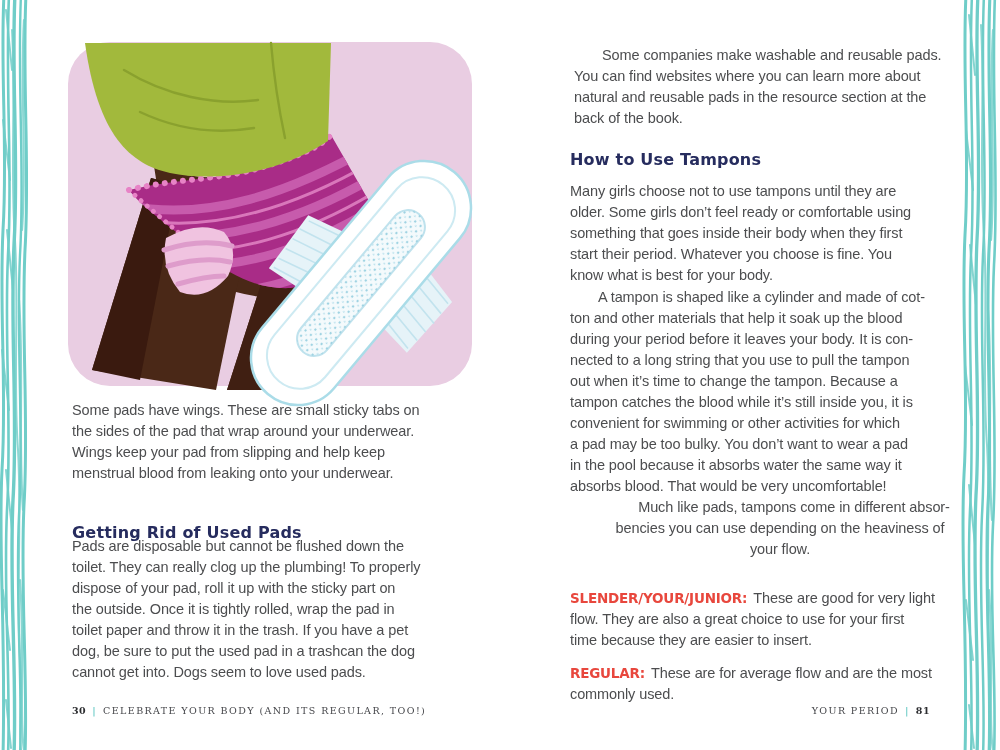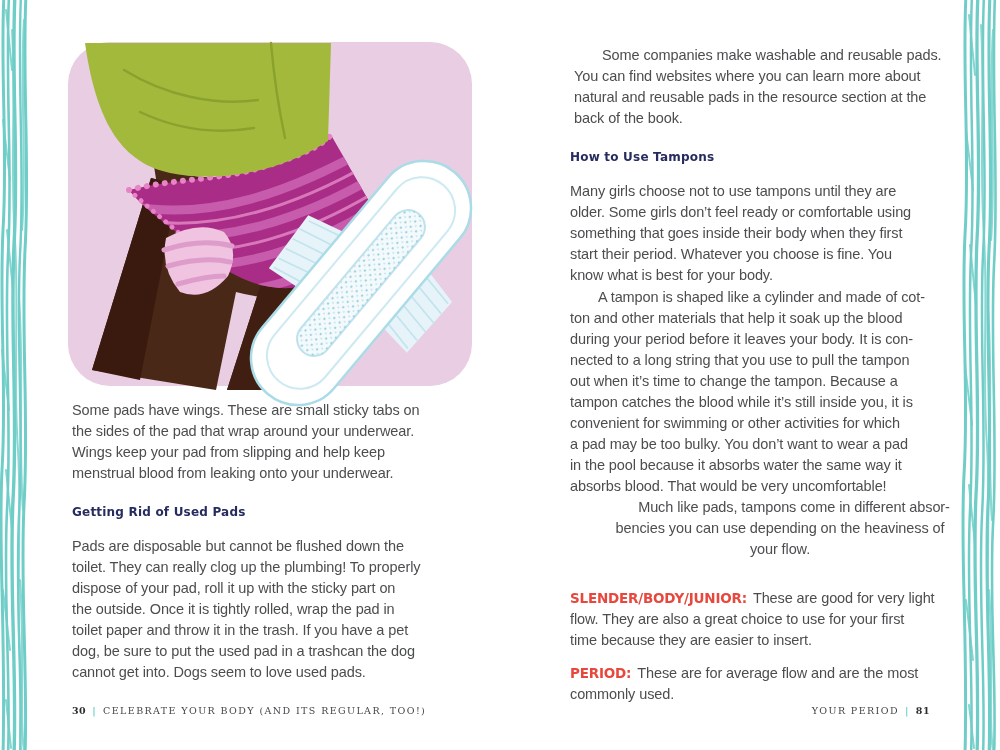--- a/index.html
+++ b/index.html
@@ -16,21 +16,21 @@
 
   .body-par{
     white-space:pre-line;
     font-size:14.5px;line-height:21px;letter-spacing:-0.1px;
     color:#4c4d4f;margin:0;
   }
   .indent{text-indent:28px;}
 
   .section-heading{
     font-family:"DejaVu Sans", sans-serif;
-    font-weight:700;font-size:12px;letter-spacing:0.2px;
+    font-weight:700;font-size:16px;letter-spacing:0.2px;
     color:#262c5e;margin:0;
   }
 
   .flow-label{
     font-family:"DejaVu Sans", sans-serif;
     font-weight:700;font-size:13.5px;letter-spacing:-0.2px;
     color:#e8473d;margin-right:6px;
   }
 
   .footer{
@@ -146,21 +146,21 @@
     <rect x="-17" y="-90" width="34" height="180" rx="17" fill="url(#padDots)"></rect>
   </g>
 </svg>
 </div>
 
 <p class="abs body-par" style="left:72px;top:400px;width:430px;">Some pads have wings. These are small sticky tabs on
 the sides of the pad that wrap around your underwear.
 Wings keep your pad from slipping and help keep
 menstrual blood from leaking onto your underwear.</p>
 
-<h3 class="abs section-heading" style="left:72px;top:505px;">Getting Rid of Used Pads</h3>
+<h3 class="abs section-heading" style="left:72px;top:523px;">Getting Rid of Used Pads</h3>
 
 <p class="abs body-par" style="left:72px;top:536px;width:430px;">Pads are disposable but cannot be flushed down the
 toilet. They can really clog up the plumbing! To properly
 dispose of your pad, roll it up with the sticky part on
 the outside. Once it is tightly rolled, wrap the pad in
 toilet paper and throw it in the trash. If you have a pet
 dog, be sure to put the used pad in a trashcan the dog
 cannot get into. Dogs seem to love used pads.</p>
 
 <div class="abs footer" style="left:72px;top:705px;">
@@ -189,25 +189,25 @@
 convenient for swimming or other activities for which
 a pad may be too bulky. You don’t want to wear a pad
 in the pool because it absorbs water the same way it
 absorbs blood. That would be very uncomfortable!</p>
 
 <p class="abs body-par indent" style="left:570px;top:497px;width:420px;text-align:center;">Much like pads, tampons come in different absor-
 bencies you can use depending on the heaviness of
 your flow.</p>
 
 <p class="abs body-par" style="left:570px;top:567px;width:420px;">
-  <span class="flow-label">SLENDER/BODY/JUNIOR:</span><span>These are good for very light
+  <span class="flow-label">SLENDER/YOUR/JUNIOR:</span><span>These are good for very light
 flow. They are also a great choice to use for your first
 time because they are easier to insert.</span>
 </p>
 
 <p class="abs body-par" style="left:570px;top:642px;width:420px;">
-  <span class="flow-label">PERIOD:</span><span>These are for average flow and are the most
+  <span class="flow-label">REGULAR:</span><span>These are for average flow and are the most
 commonly used.</span>
 </p>
 
 <div class="abs footer" id="footer-right" style="right:70px;top:705px;">
   <span>YOUR PERIOD</span><span class="sep">|</span><span class="pagenum">81</span>
 </div>
 
 </body></html>

